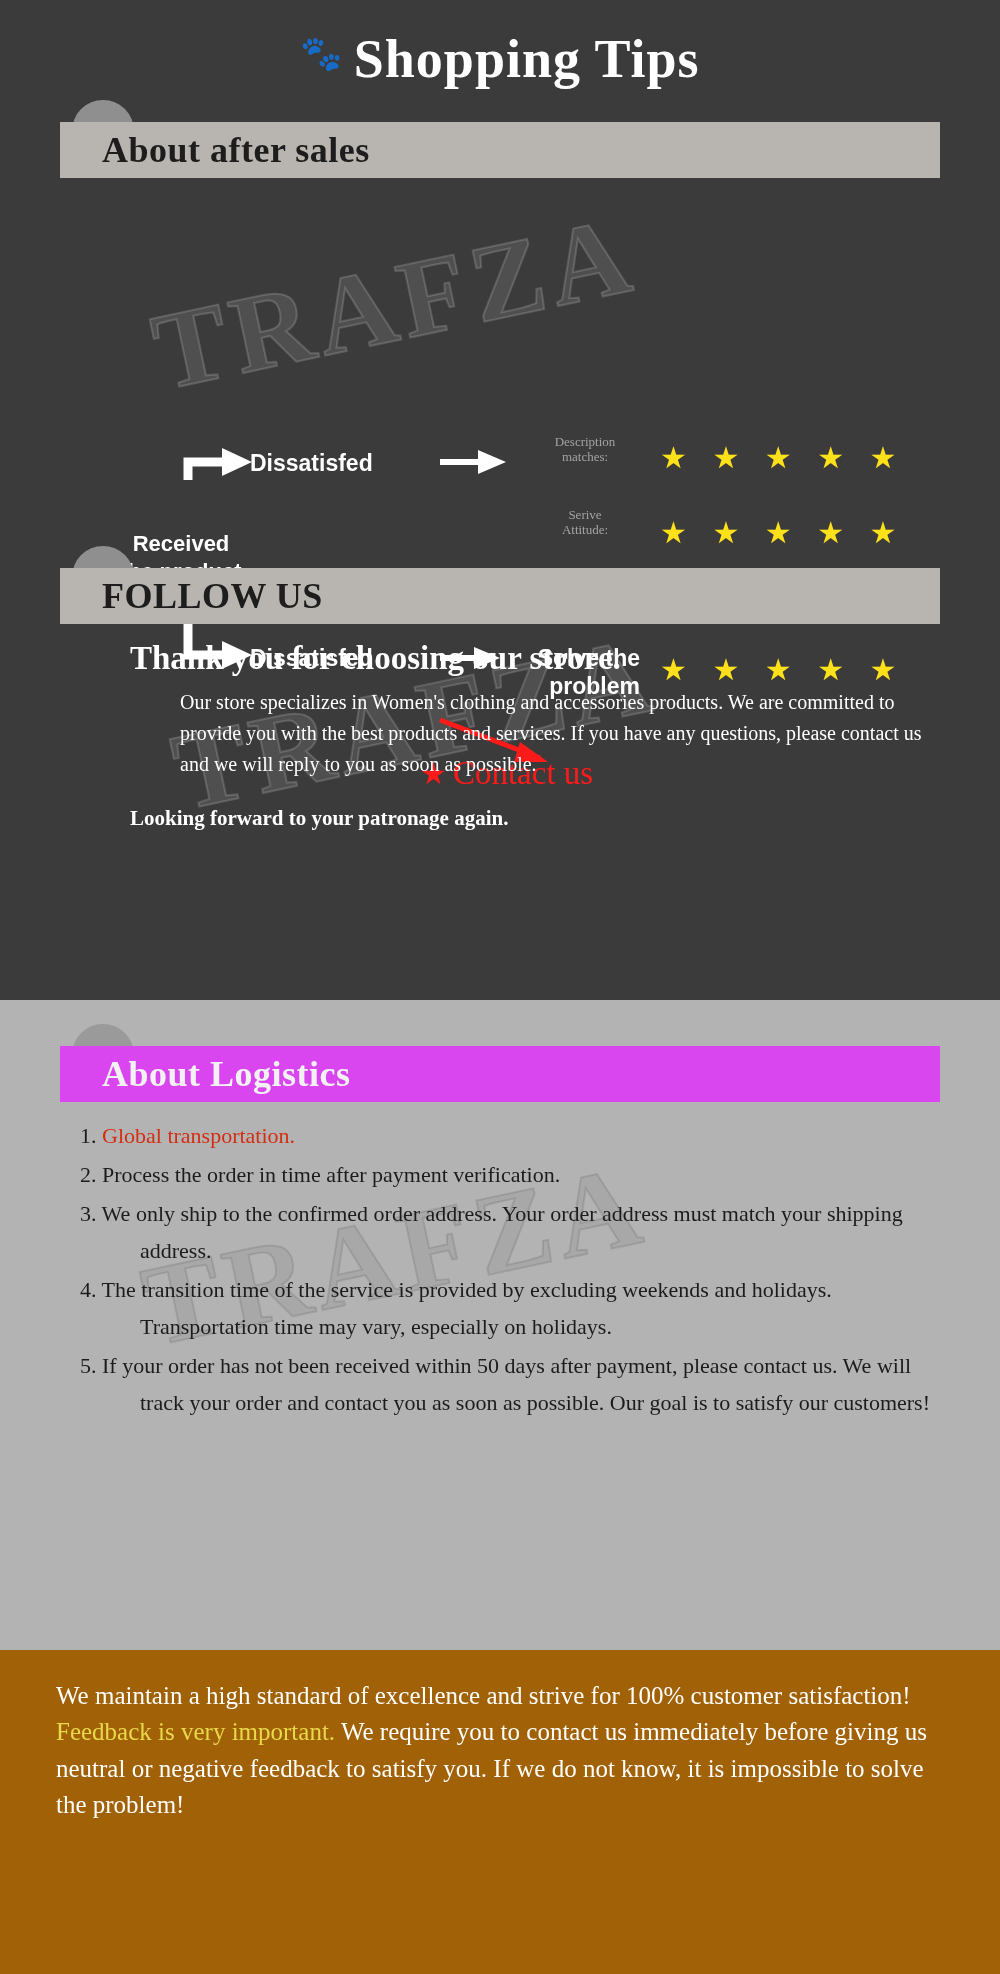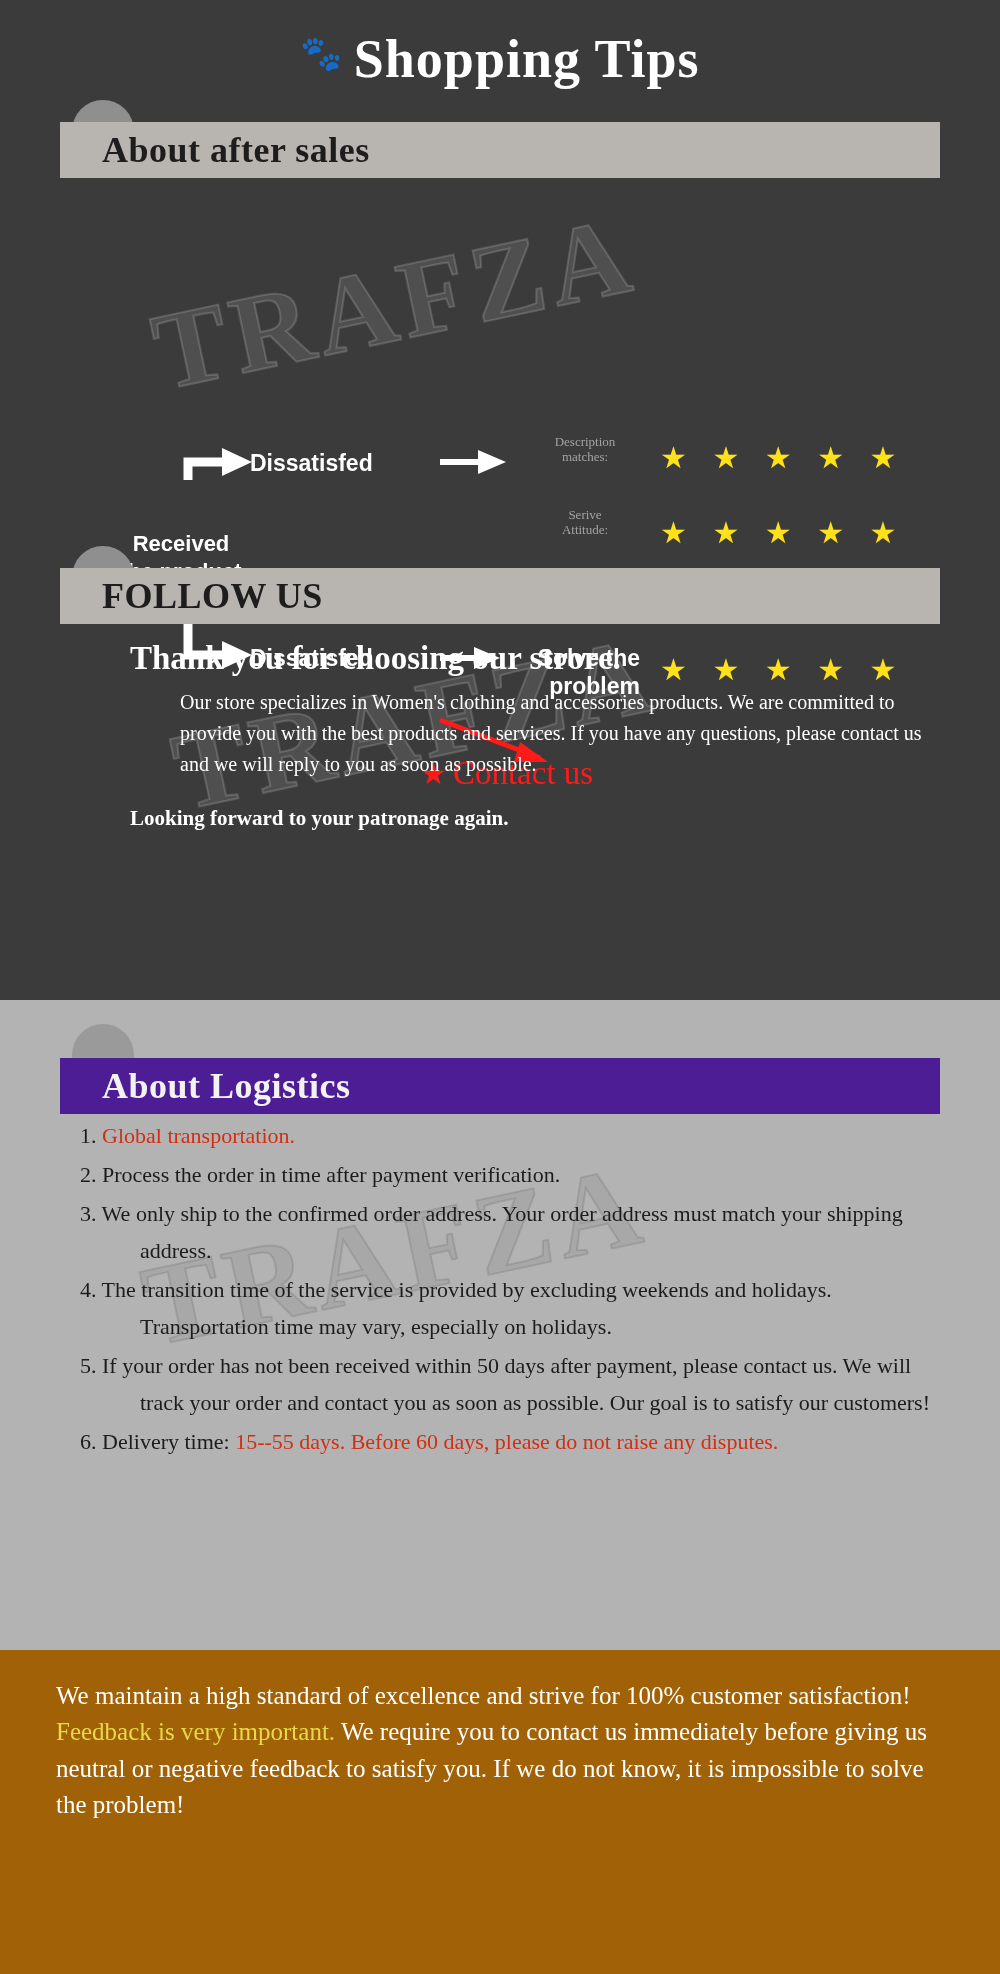--- a/index.html
+++ b/index.html
@@ -65,21 +65,21 @@
     background: #8f8f8f;
   }
   .banner-bar {
     position: absolute;
     left: 0; right: 0; top: 0;
     height: 56px;
     background: #b8b5b0;
     display: flex;
     align-items: center;
   }
-  .banner-bar.grey { background: #4c1d95; margin-top: 12px; }
+  .banner-bar.grey { background: #d946ef; }
   .banner-text {
     font-size: 36px;
     font-weight: bold;
     color: #1d1d1d;
     padding-left: 42px;
     letter-spacing: 0.5px;
   }
   .banner-text.light { color: #f2f2f2; }
 
   
@@ -260,21 +260,20 @@
       <div class="banner-text light">About Logistics</div>
     </div>
   </div>
 
   <div class="logi-list">
     <div class="item"><span>1.</span> <span class="red">Global transportation.</span></div>
     <div class="item"><span>2.</span> <span>Process the order in time after payment verification.</span></div>
     <div class="item"><span>3.</span> <span>We only ship to the confirmed order address. Your order address must match your shipping address.</span></div>
     <div class="item"><span>4.</span> <span>The transition time of the service is provided by excluding weekends and holidays. Transportation time may vary, especially on holidays.</span></div>
     <div class="item"><span>5.</span> <span>If your order has not been received within 50 days after payment, please contact us. We will track your order and contact you as soon as possible. Our goal is to satisfy our customers!</span></div>
-    <div class="item"><span>6.</span> <span>Delivery time: </span><span class="red">15--55 days. Before 60 days, please do not raise any disputes.</span></div>
   </div>
 </div>
 
 <div class="sec-mid" style="position:relative; height:324px; overflow:hidden;">
   <div class="footer">
     <span>We maintain a high standard of excellence and strive for 100% customer satisfaction!</span>
     <span class="yellow">Feedback is very important.</span><span> We require you to contact us immediately before giving us neutral or negative feedback to satisfy you. If we do not know, it is impossible to solve the problem!</span>
   </div>
 </div>
 

